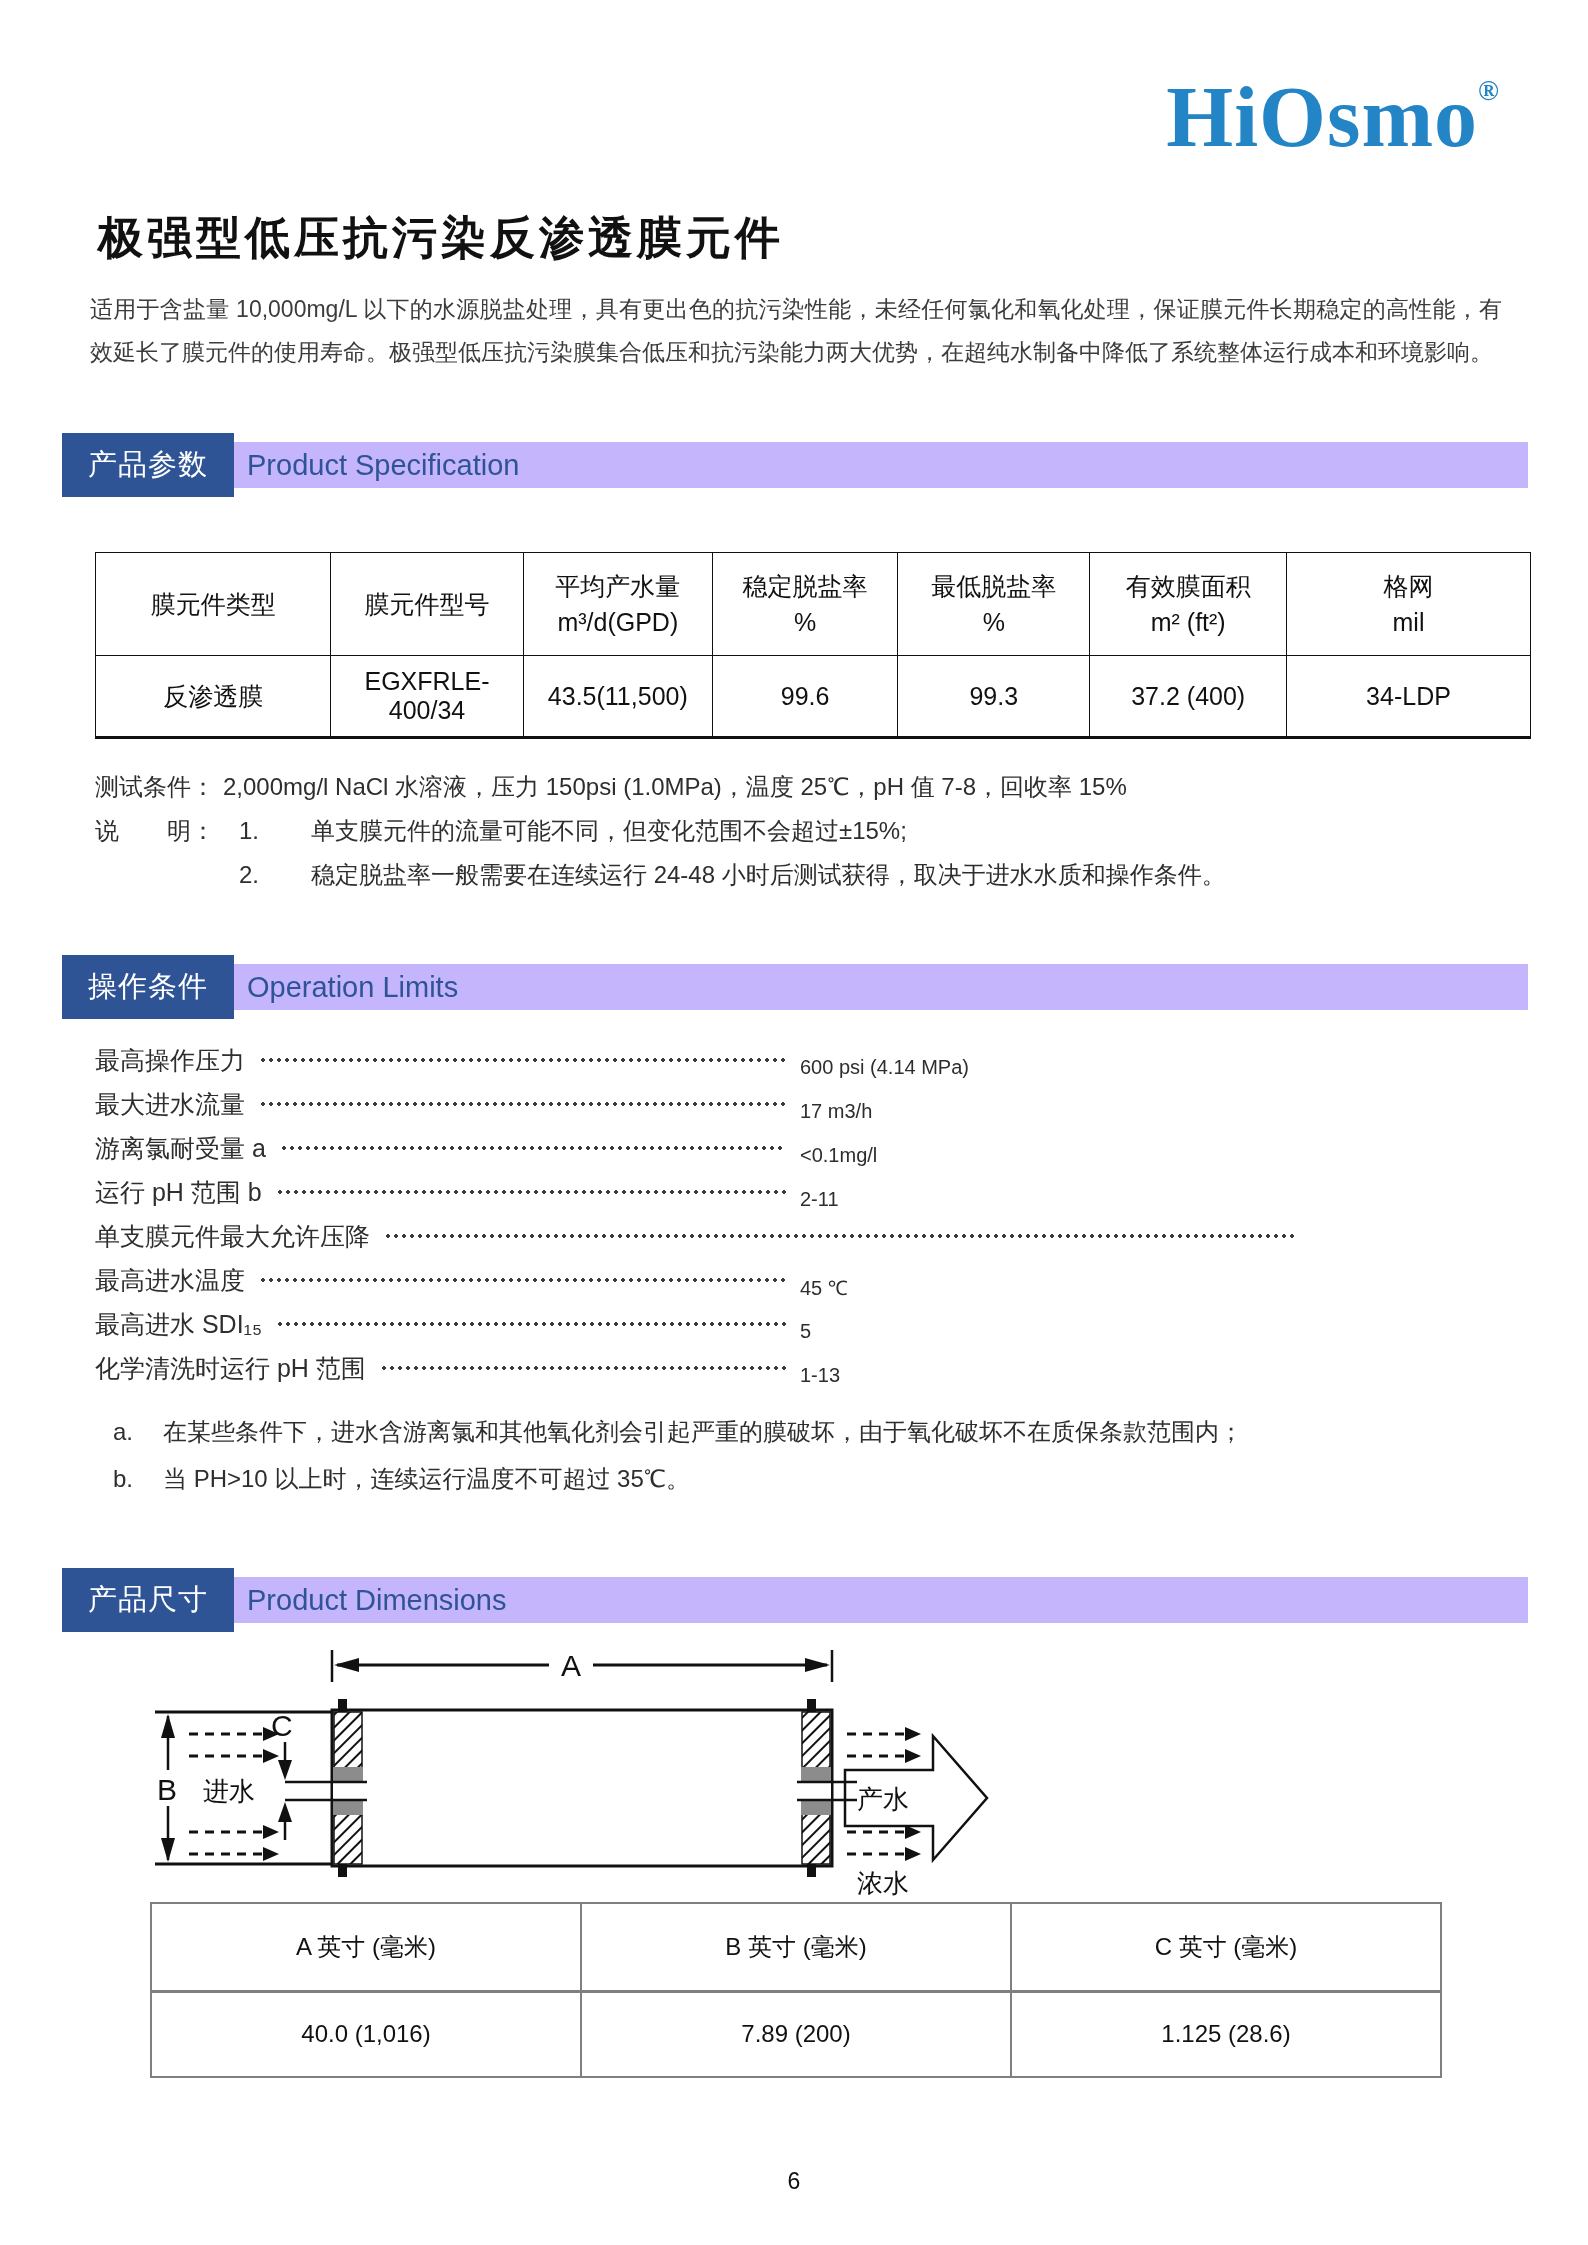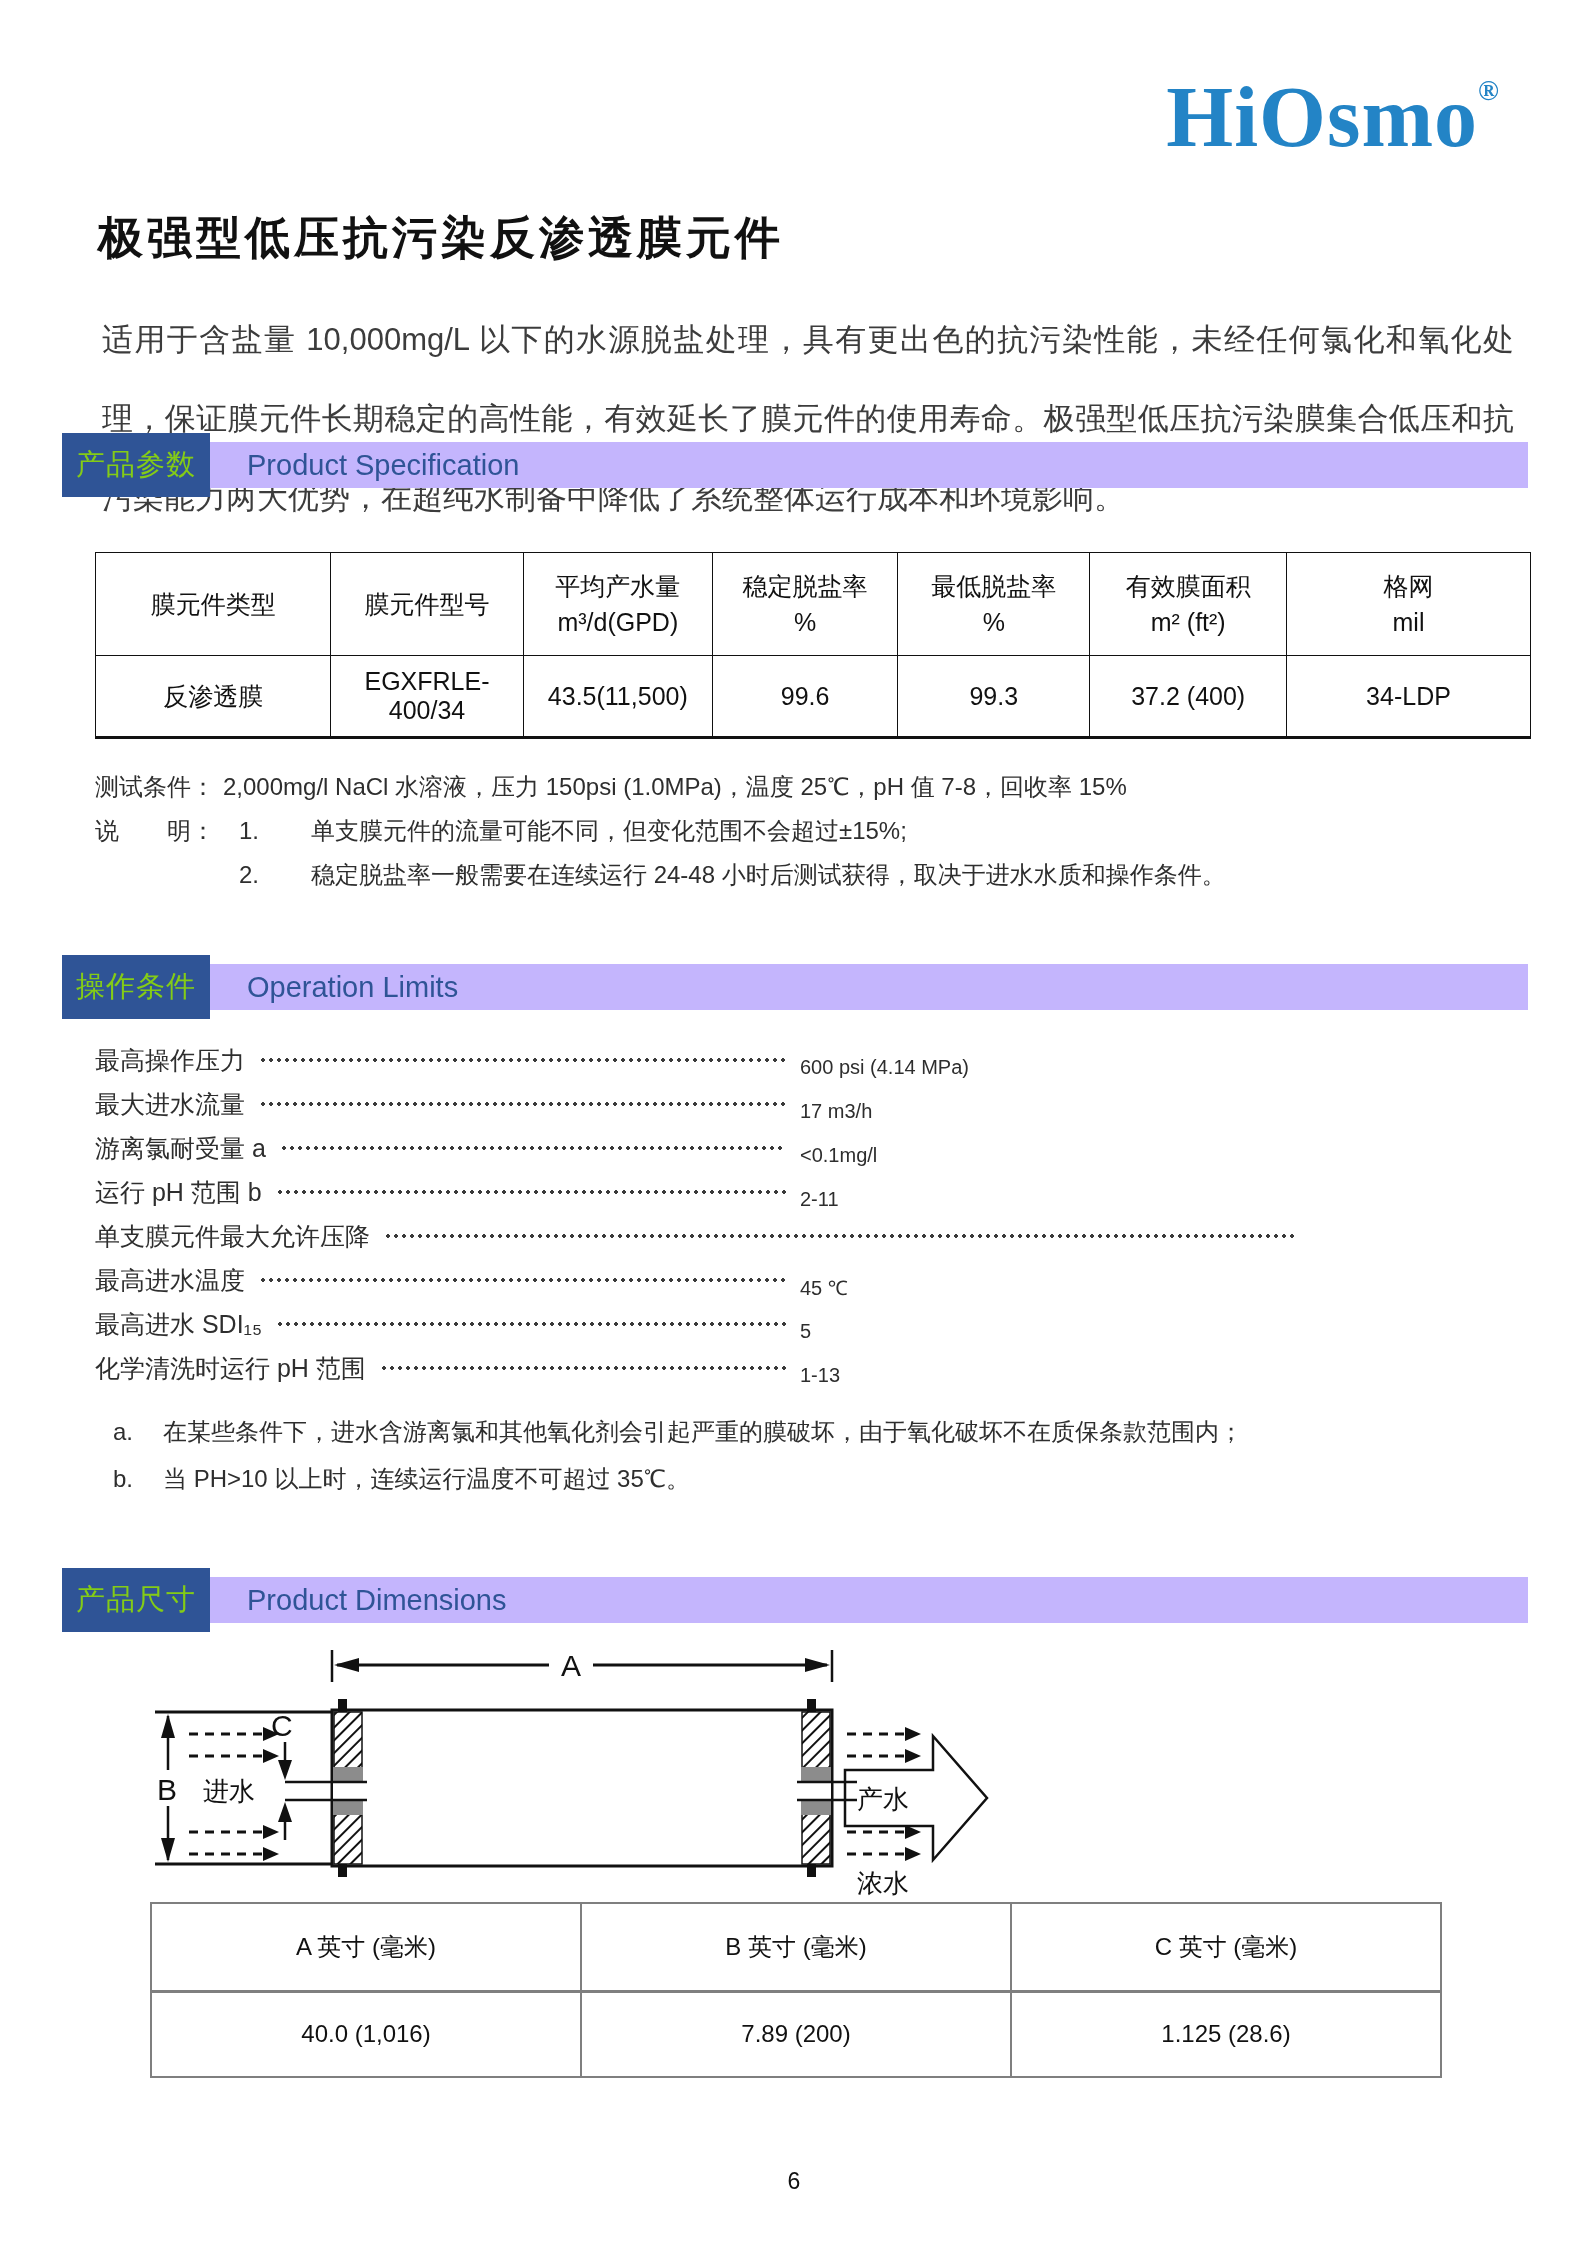--- a/index.html
+++ b/index.html
@@ -15,36 +15,36 @@
     font-size:86px; color:#2384C6; letter-spacing:1px;
   }
   .logo sup { font-size:28px; vertical-align:46px; }
 
   
   .doc-title {
     position:absolute; left:90px; top:200px; margin:8px;
     font-size:45px; font-weight:bold; letter-spacing:4px; color:#111;
   }
   .intro {
-    position:absolute; left:90px; top:288px; width:1412px; margin:12px;
-    font-size:31px; line-height:79px; color:#3c3c3c; text-align:justify;
+    position:absolute; left:90px; top:288px; width:1412px; margin:0;
+    font-size:23px; line-height:43px; color:#3c3c3c; text-align:justify;
   }
 
   
   .sec { position:absolute; left:62px; width:1466px; height:64px; }
   .sec-gray {
     position:absolute; left:0; right:0; top:9px; height:46px; background:#c4b5fd;
   }
   .sec-en {
     position:absolute; left:185px; top:0; height:46px; display:flex; align-items:center;
     font-size:29px; color:#2F5496;
   }
   .sec-blue {
-    position:absolute; left:0; top:0; width:148px; height:64px; background:#2F5496;
-    color:#84cc16; font-size:29px; display:flex; align-items:center; justify-content:center;
+    position:absolute; left:0; top:0; width:172px; height:64px; background:#2F5496;
+    color:#ffffff; font-size:29px; display:flex; align-items:center; justify-content:center;
     letter-spacing:1px;
   }
 
   
   .spec-table {
     position:absolute; left:95px; top:552px; width:1436px;
     border-collapse:collapse; table-layout:fixed; font-size:25px; color:#111;
   }
   .spec-table th, .spec-table td {
     border:1.5px solid #111; text-align:center; vertical-align:middle;

